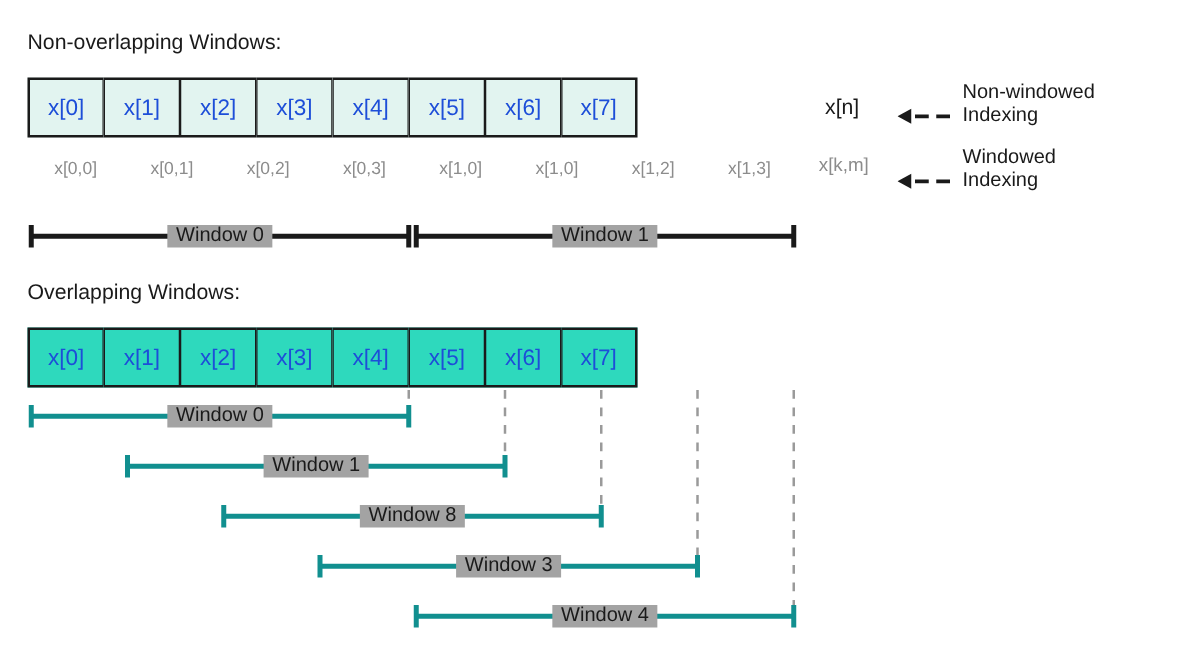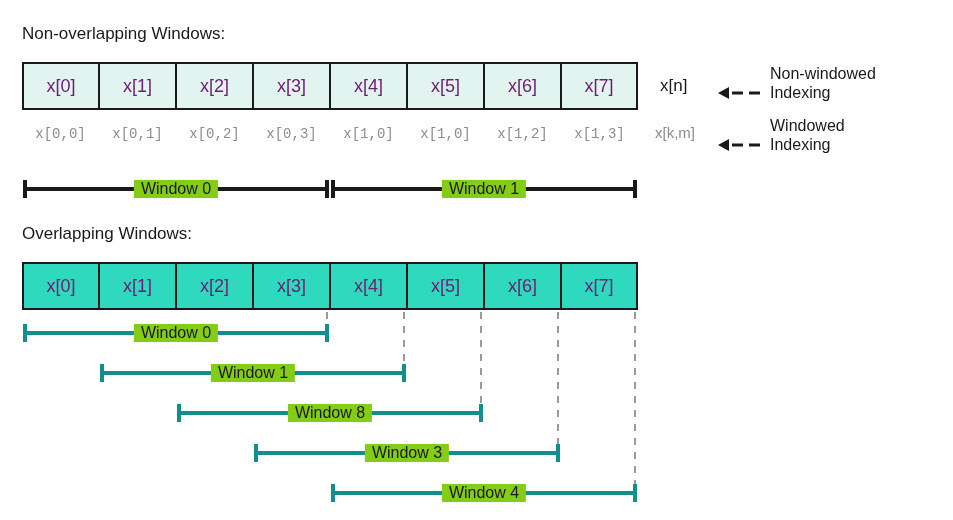--- a/index.html
+++ b/index.html
@@ -38,45 +38,44 @@
   .cell-row {
     position: absolute;
     left: 22px;
     height: 48px;
     display: flex;
   }
   #row-nonoverlap { top: 62px; }
   #row-overlap    { top: 262px; }
 
   .cell {
-    width: 77px;
+    width: 61px;
     height: 48px;
     box-sizing: border-box;
     border: 2px solid #1a1a1a;
     border-right-width: 1px;
     border-left-width: 1px;
     display: flex;
     align-items: center;
     justify-content: center;
     font-size: 18px;
-    color: #701a75;
+    color: #1d4ed8;
   }
   .cell:first-child { border-left-width: 2px; }
   .cell:last-child  { border-right-width: 2px; }
   .cell-pale { background: #e2f4f0; }
   .cell-teal { background: #2ed9bd; }
 
   
   .sub-row {
     position: absolute;
     left: 22px;
     top: 124px;
     height: 20px;
     display: flex;
-    font-family: Liberation Mono, monospace;
   }
   .sub-label {
     width: 77px;
     text-align: center;
     font-size: 14px;
     color: #8c8c8c;
     line-height: 20px;
   }
 
   
@@ -116,21 +115,21 @@
     position: absolute;
     left: 0;
     height: 30px;
   }
   .bracket-svg { display: block; }
 
   .bracket-caption {
     position: absolute;
     font-size: 16px;
     line-height: 18px;
-    background: #84cc16;
+    background: #a3a3a3;
     padding: 0 7px;
     white-space: nowrap;
     transform: translate(-50%, -50%);
     text-align: center;
   }
   .caption-black { color: #1a1a1a; }
 </style>
 </head>
 <body>
 

